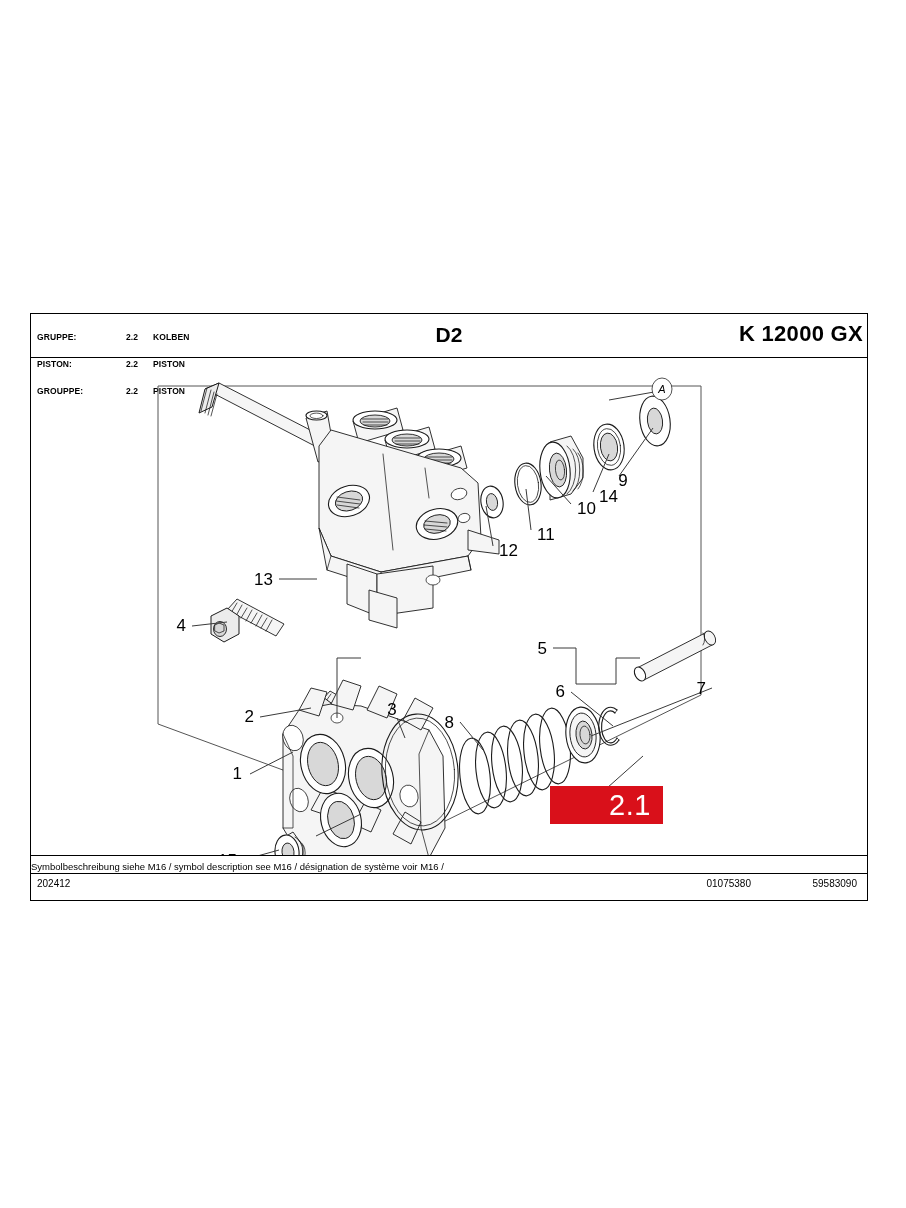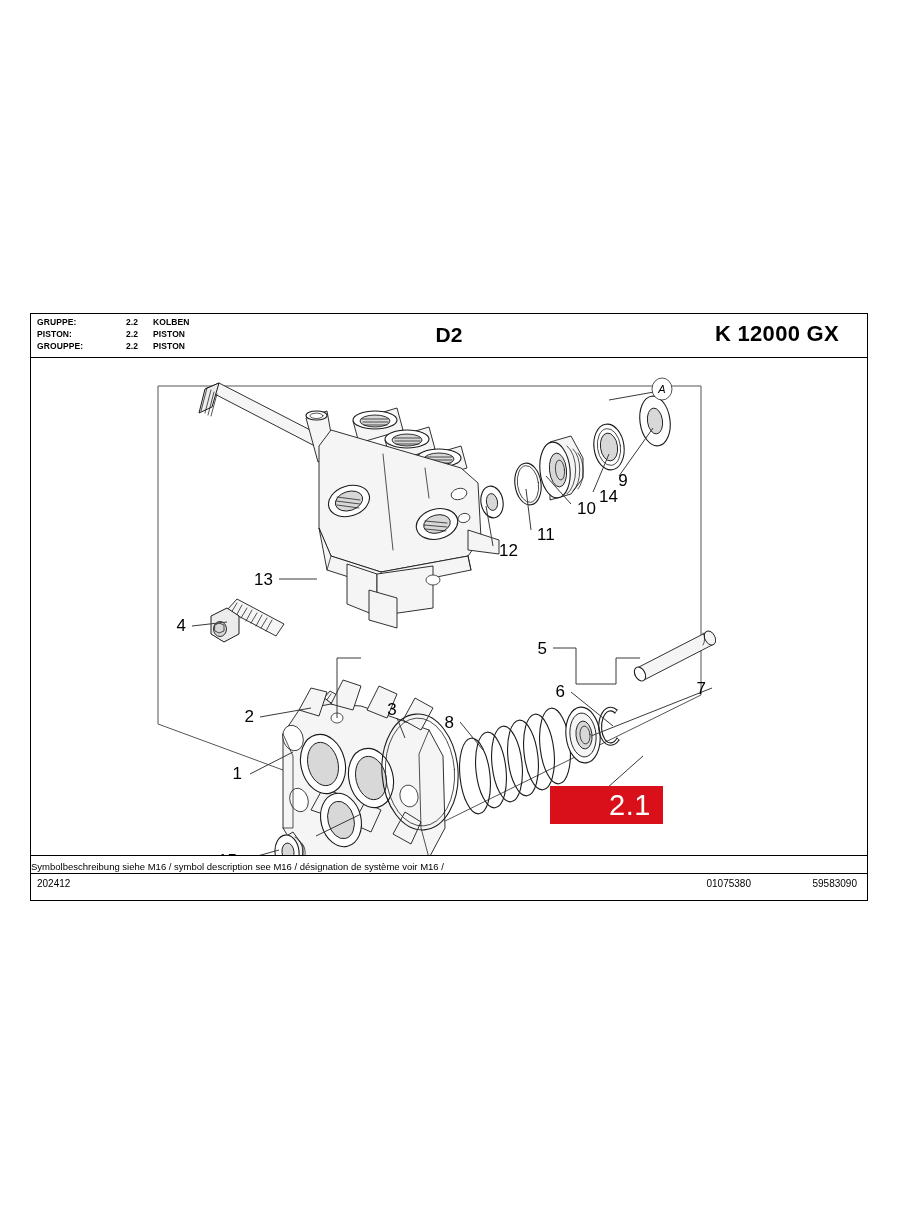--- a/index.html
+++ b/index.html
@@ -56,34 +56,34 @@
   .group-row { white-space: nowrap; }
   .group-label {
     display: inline-block;
     width: 62px;
   }
   .group-num {
     display: inline-block;
     width: 27px;
     margin-left: 27px;
   }
-  .group-name { display: inline-block; }
+  .group-name { display: inline-block; margin-top: 15px; }
 
   #page-code {
     position: absolute;
     left: 0;
     top: 9px;
     width: 100%;
     text-align: center;
     font-size: 21px;
     font-weight: bold;
   }
   #model-code {
     position: absolute;
-    right: 28px;
+    right: 4px;
     top: 7px;
     font-size: 22px;
     font-weight: bold;
     letter-spacing: 0.3px;
   }
 
   
   #note-band {
     position: absolute;
     left: 0;

